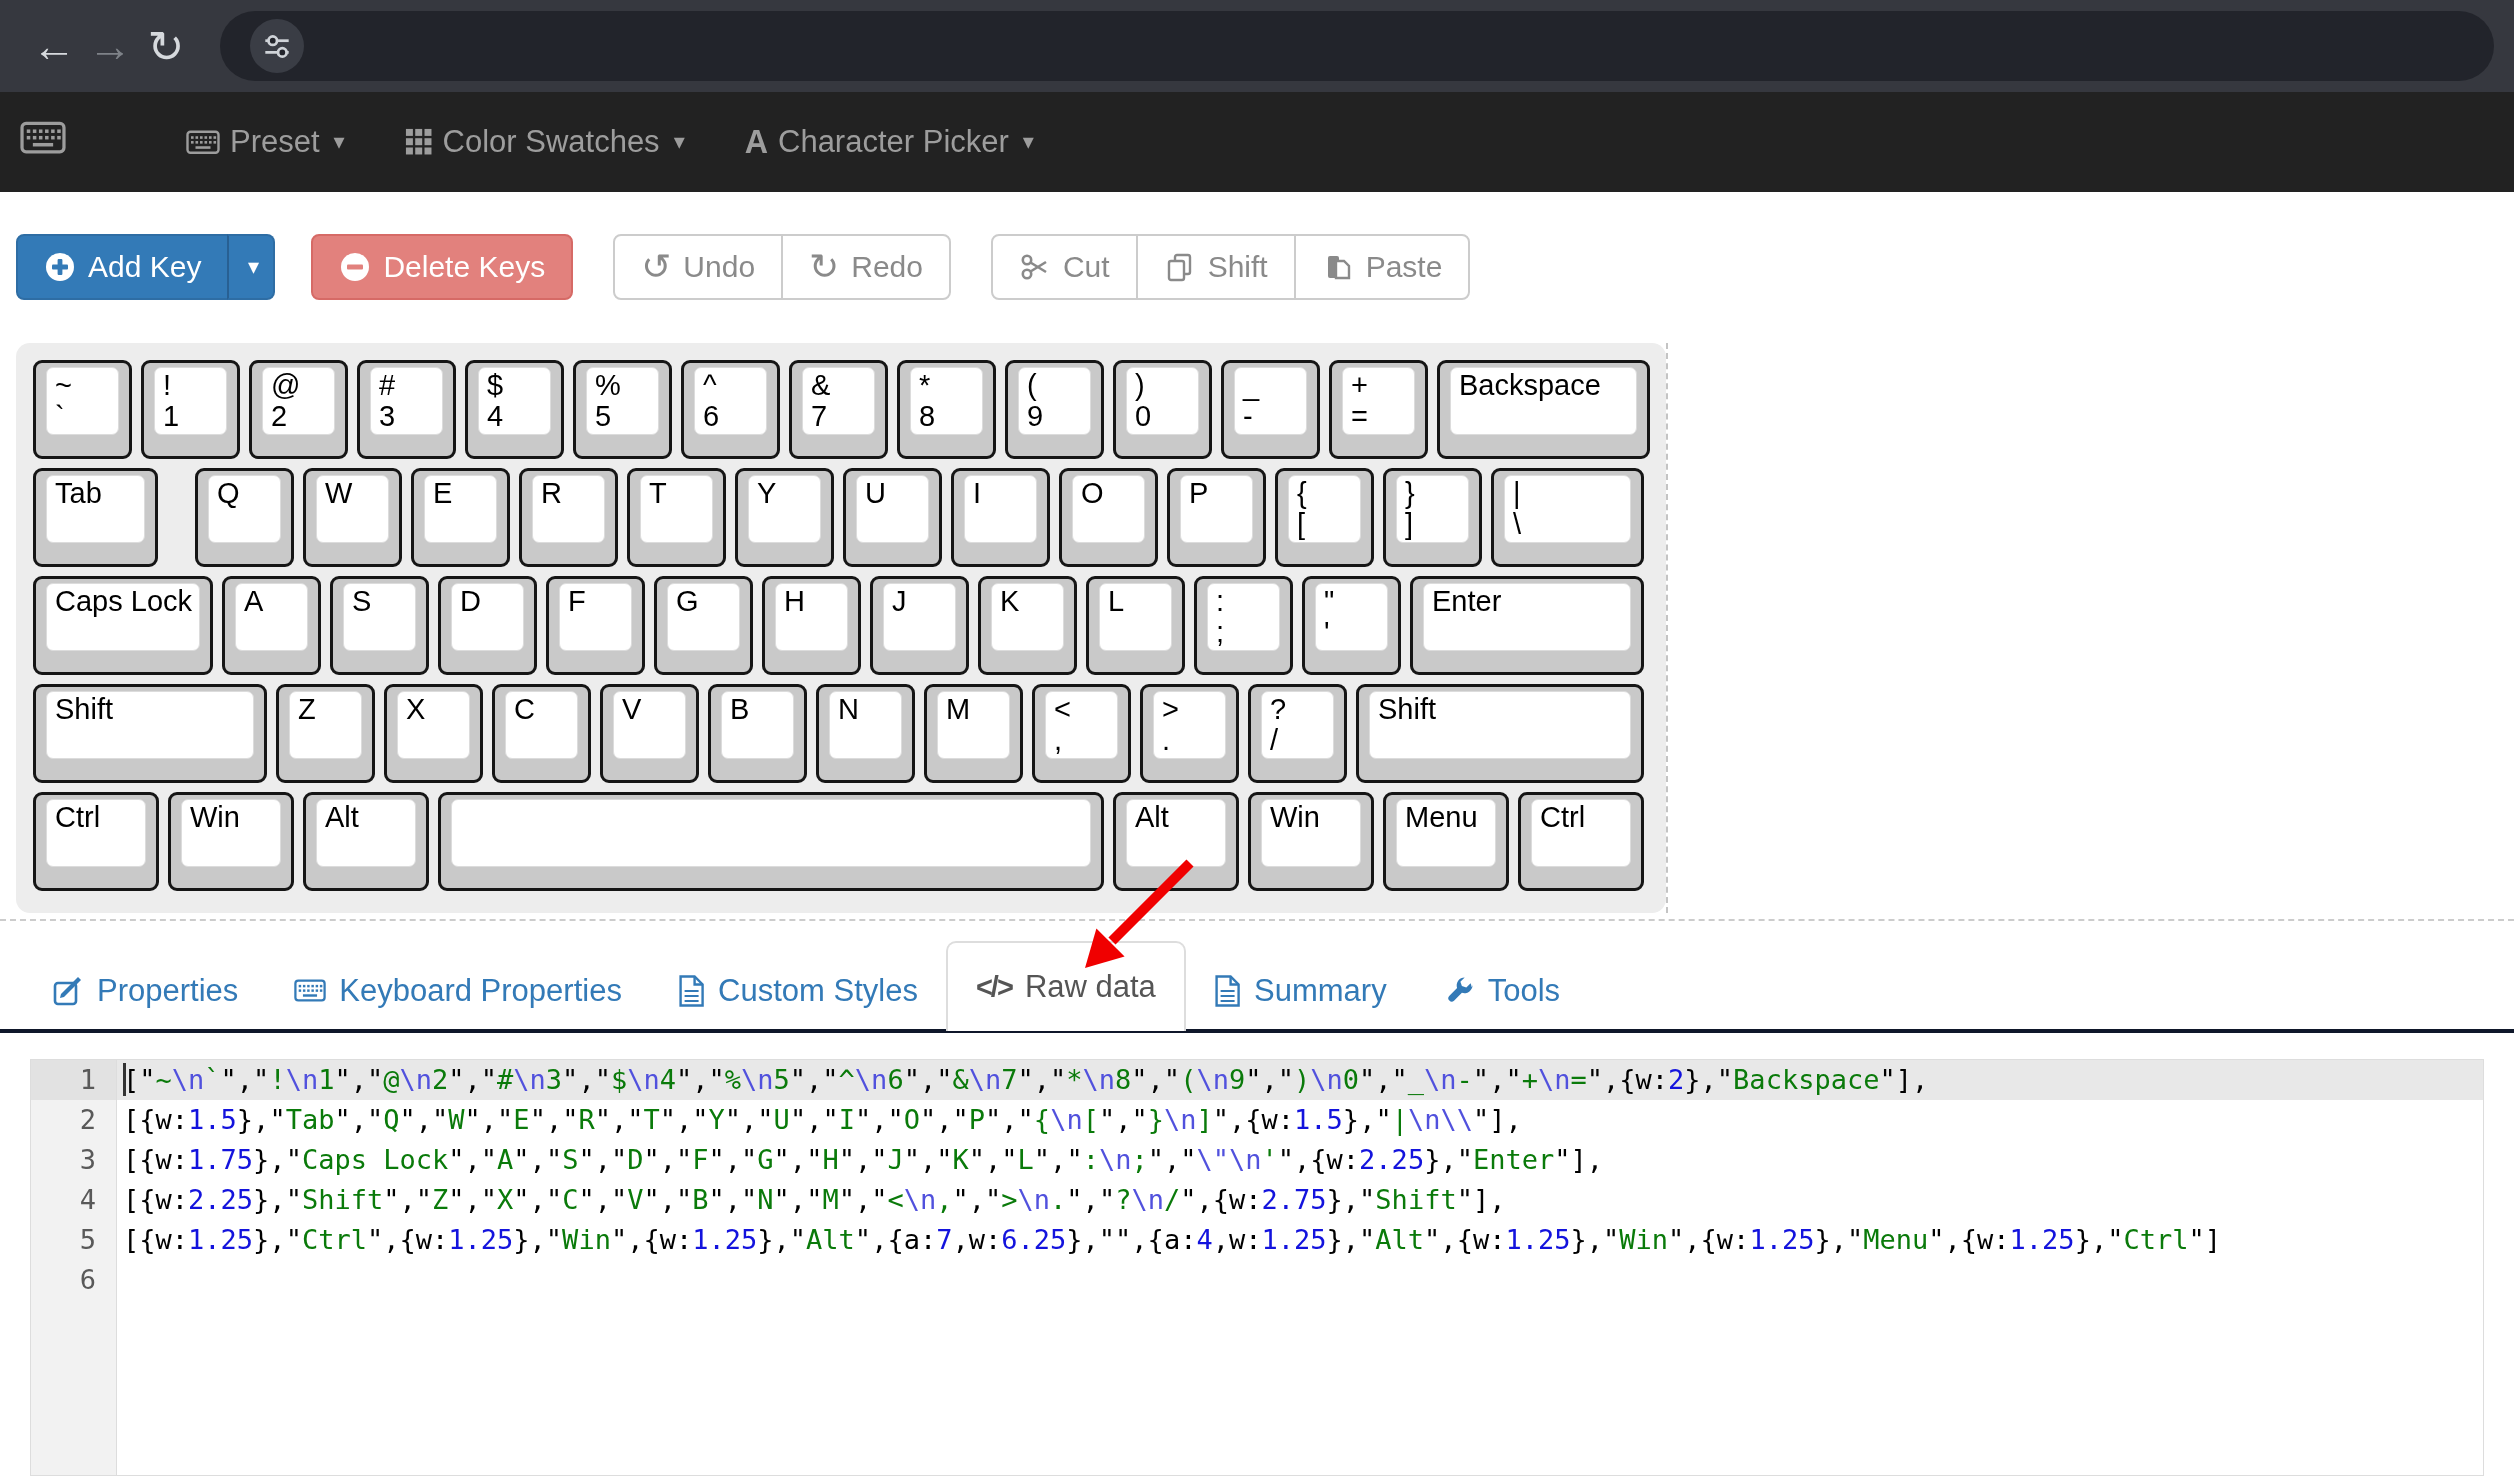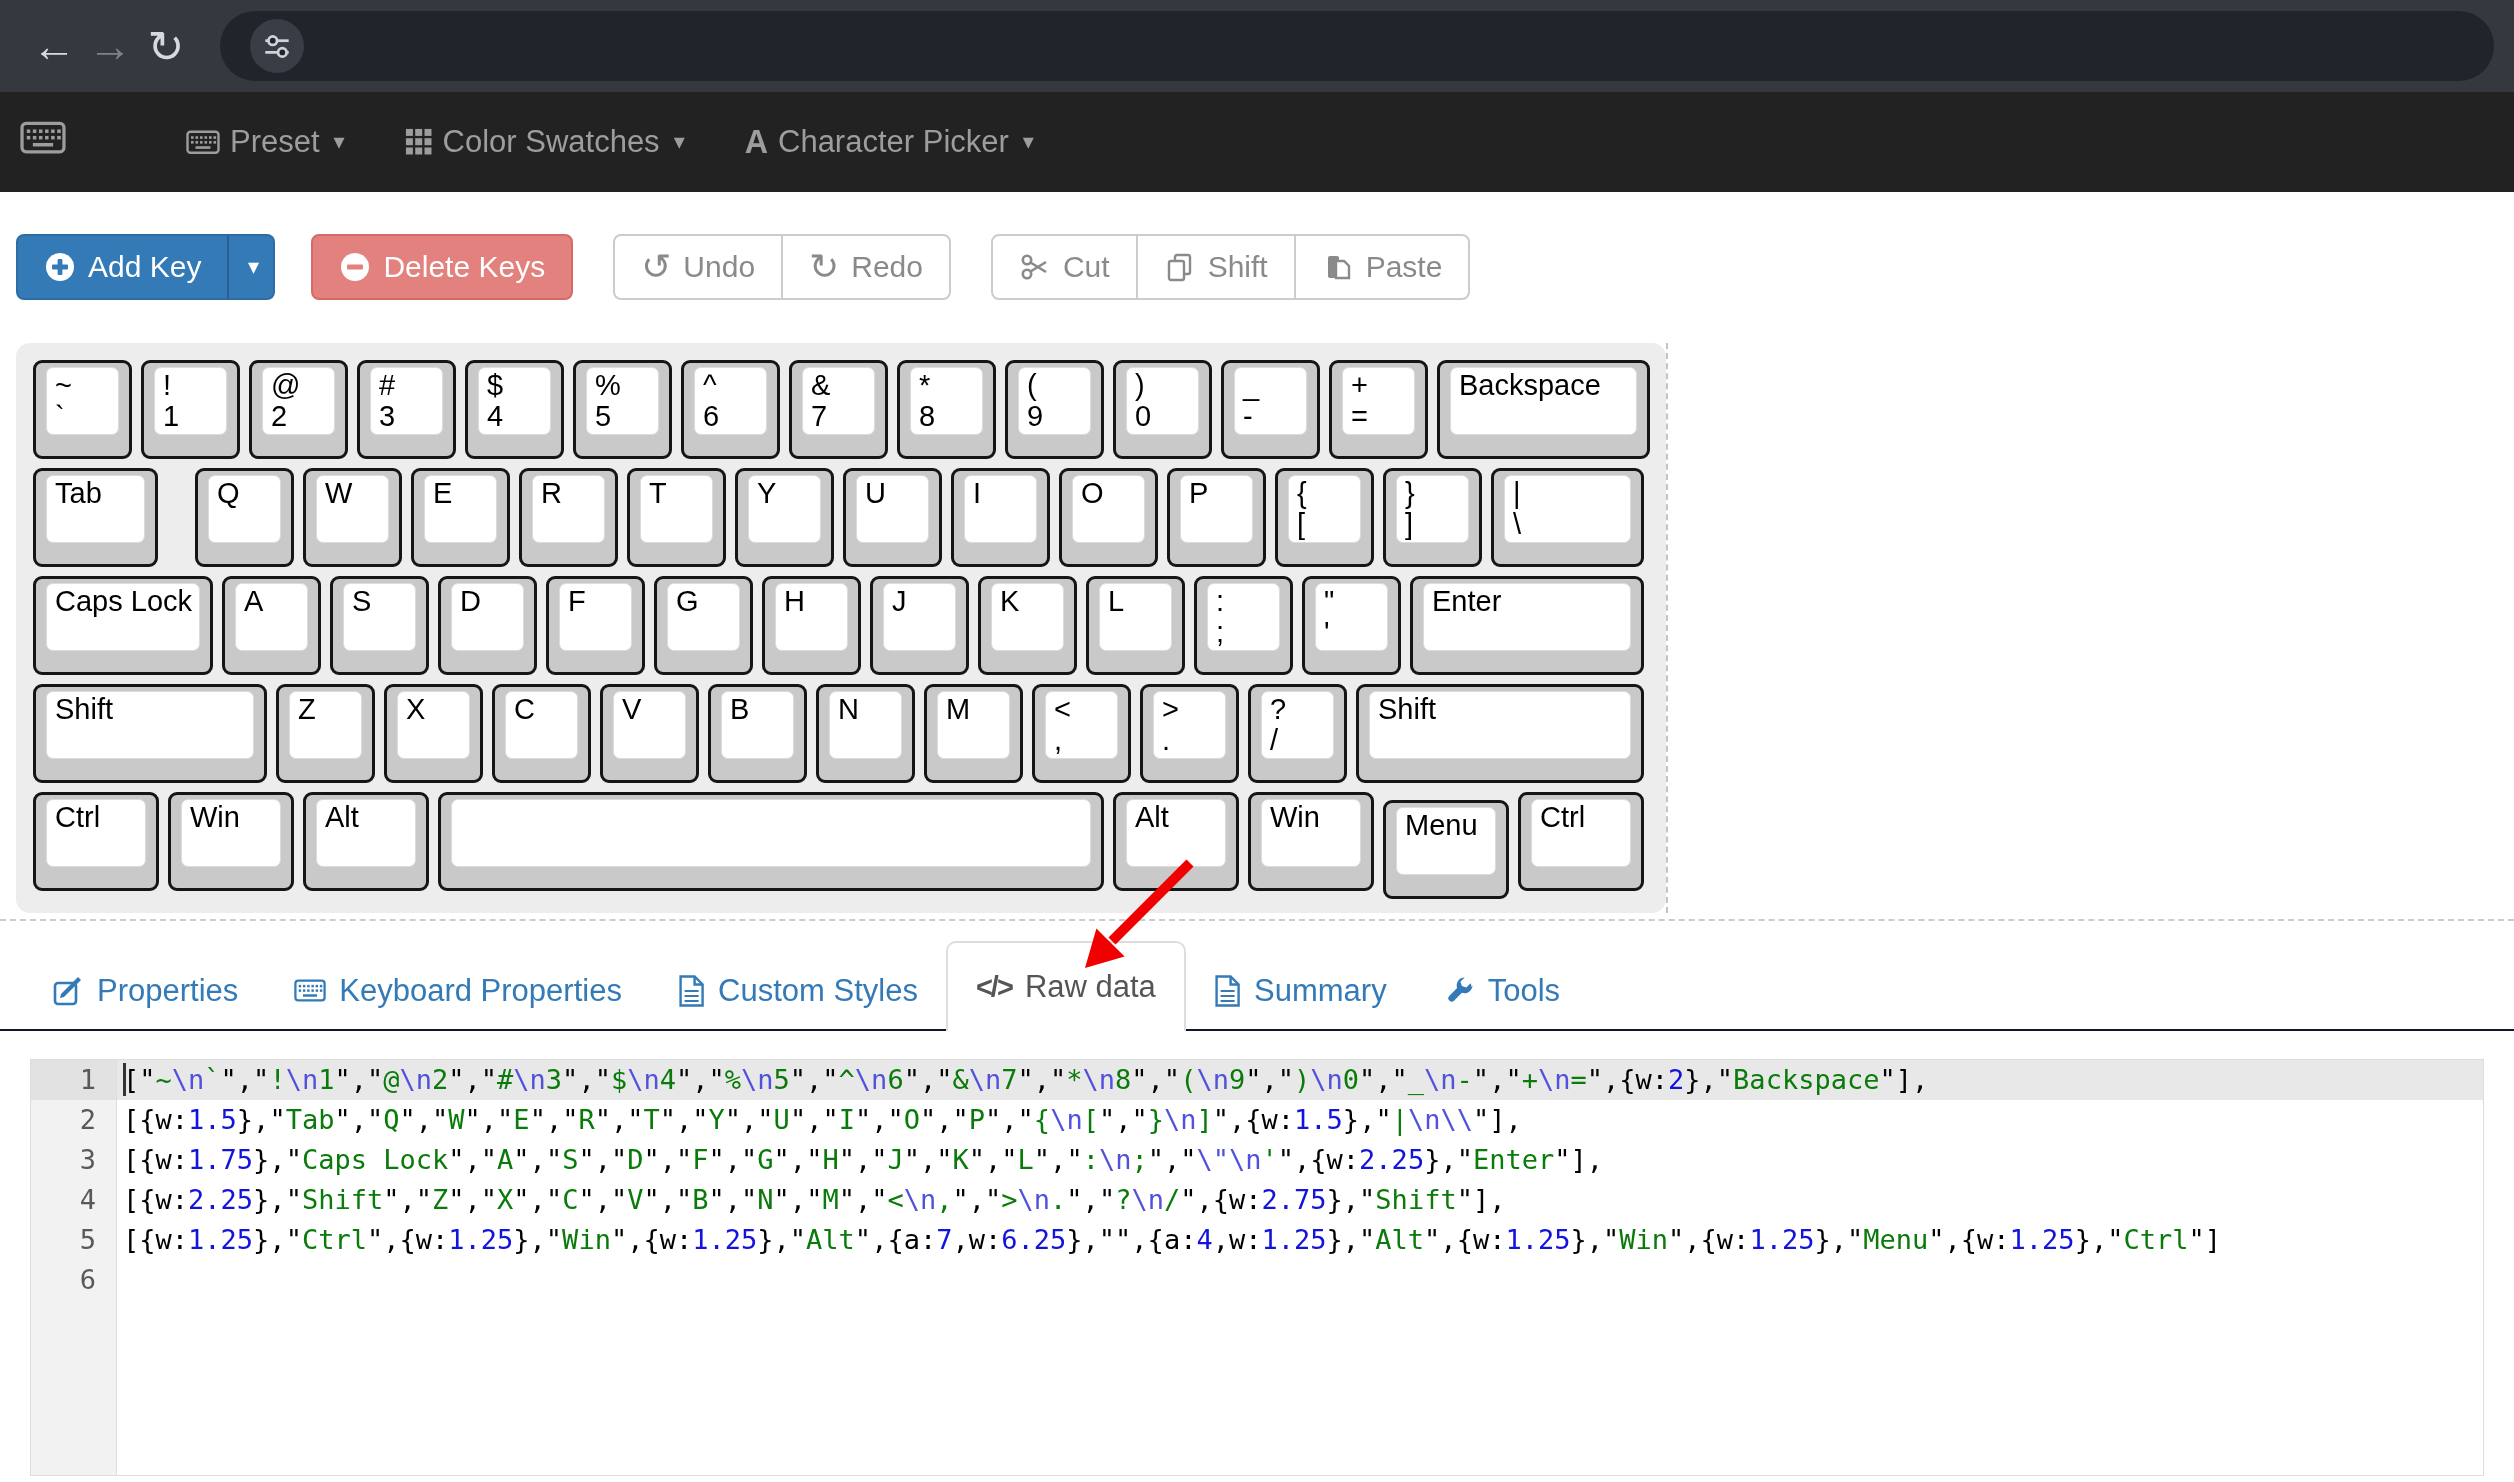--- a/index.html
+++ b/index.html
@@ -33,21 +33,21 @@
   
   .kbwrap{margin:43px 0 0 16px;width:1650px;border-right:2px dashed #c4c4c4;}
   .kbpanel{position:relative;width:1650px;height:570px;background:#ededed;border-radius:14px;box-sizing:border-box;}
   .key{position:absolute;border:3px solid #151515;border-radius:9px;background:#c9c9c9;box-sizing:border-box;height:99px;}
   .keytop{position:absolute;left:10px;right:10px;top:4px;bottom:21px;background:#fff;border:1px solid #dcdcdc;border-radius:7px;}
   .kl{position:absolute;font-size:29px;color:#000;line-height:1.15;white-space:pre;}
   .kl-t{top:1px;left:8px;}
   .kl-b{bottom:1px;left:8px;}
   .dashline{border-bottom:2px dashed #ccc;margin-top:6px;width:2514px;}
   
-  .tabs{position:relative;margin-top:16px;height:92px;border-bottom:2px solid #0f172a;display:flex;
+  .tabs{position:relative;margin-top:16px;height:92px;border-bottom:4px solid #0f172a;display:flex;
     align-items:flex-end;padding-left:24px;font-size:31px;box-sizing:content-box;}
   .tab{display:flex;align-items:center;gap:13px;color:#337ab7;padding:0 28px;margin-bottom:20px;cursor:pointer;}
   .tab .ticon{display:flex;align-items:center;}
   .tab.active{color:#555;background:#fff;border:2px solid #ddd;border-bottom:none;border-radius:10px 10px 0 0;
     height:90px;margin-bottom:-2px;z-index:2;box-sizing:border-box;}
   .code-glyph{font-weight:bold;font-size:29px;letter-spacing:-2px;}
   
   .editor{position:absolute;left:30px;top:1059px;width:2454px;height:417px;border:1px solid #ddd;
     box-sizing:border-box;font-family:"DejaVu Sans Mono",monospace;font-size:27px;background:#fff;
     display:flex;flex-direction:column;overflow:hidden;}
@@ -533,21 +533,21 @@
       <div class="key" style="left: 1097px; top: 449px; width: 126px;">
         <div class="keytop">
           <div class="kl kl-t">Alt</div>
         </div>
       </div>
       <div class="key" style="left: 1232px; top: 449px; width: 126px;">
         <div class="keytop">
           <div class="kl kl-t">Win</div>
         </div>
       </div>
-      <div class="key" style="left: 1367px; top: 449px; width: 126px; margin-top: 8px;">
+      <div class="key" style="left: 1367px; top: 449px; width: 126px;">
         <div class="keytop">
           <div class="kl kl-t">Menu</div>
         </div>
       </div>
       <div class="key" style="left: 1502px; top: 449px; width: 126px;">
         <div class="keytop">
           <div class="kl kl-t">Ctrl</div>
         </div>
       </div>
     </div>

